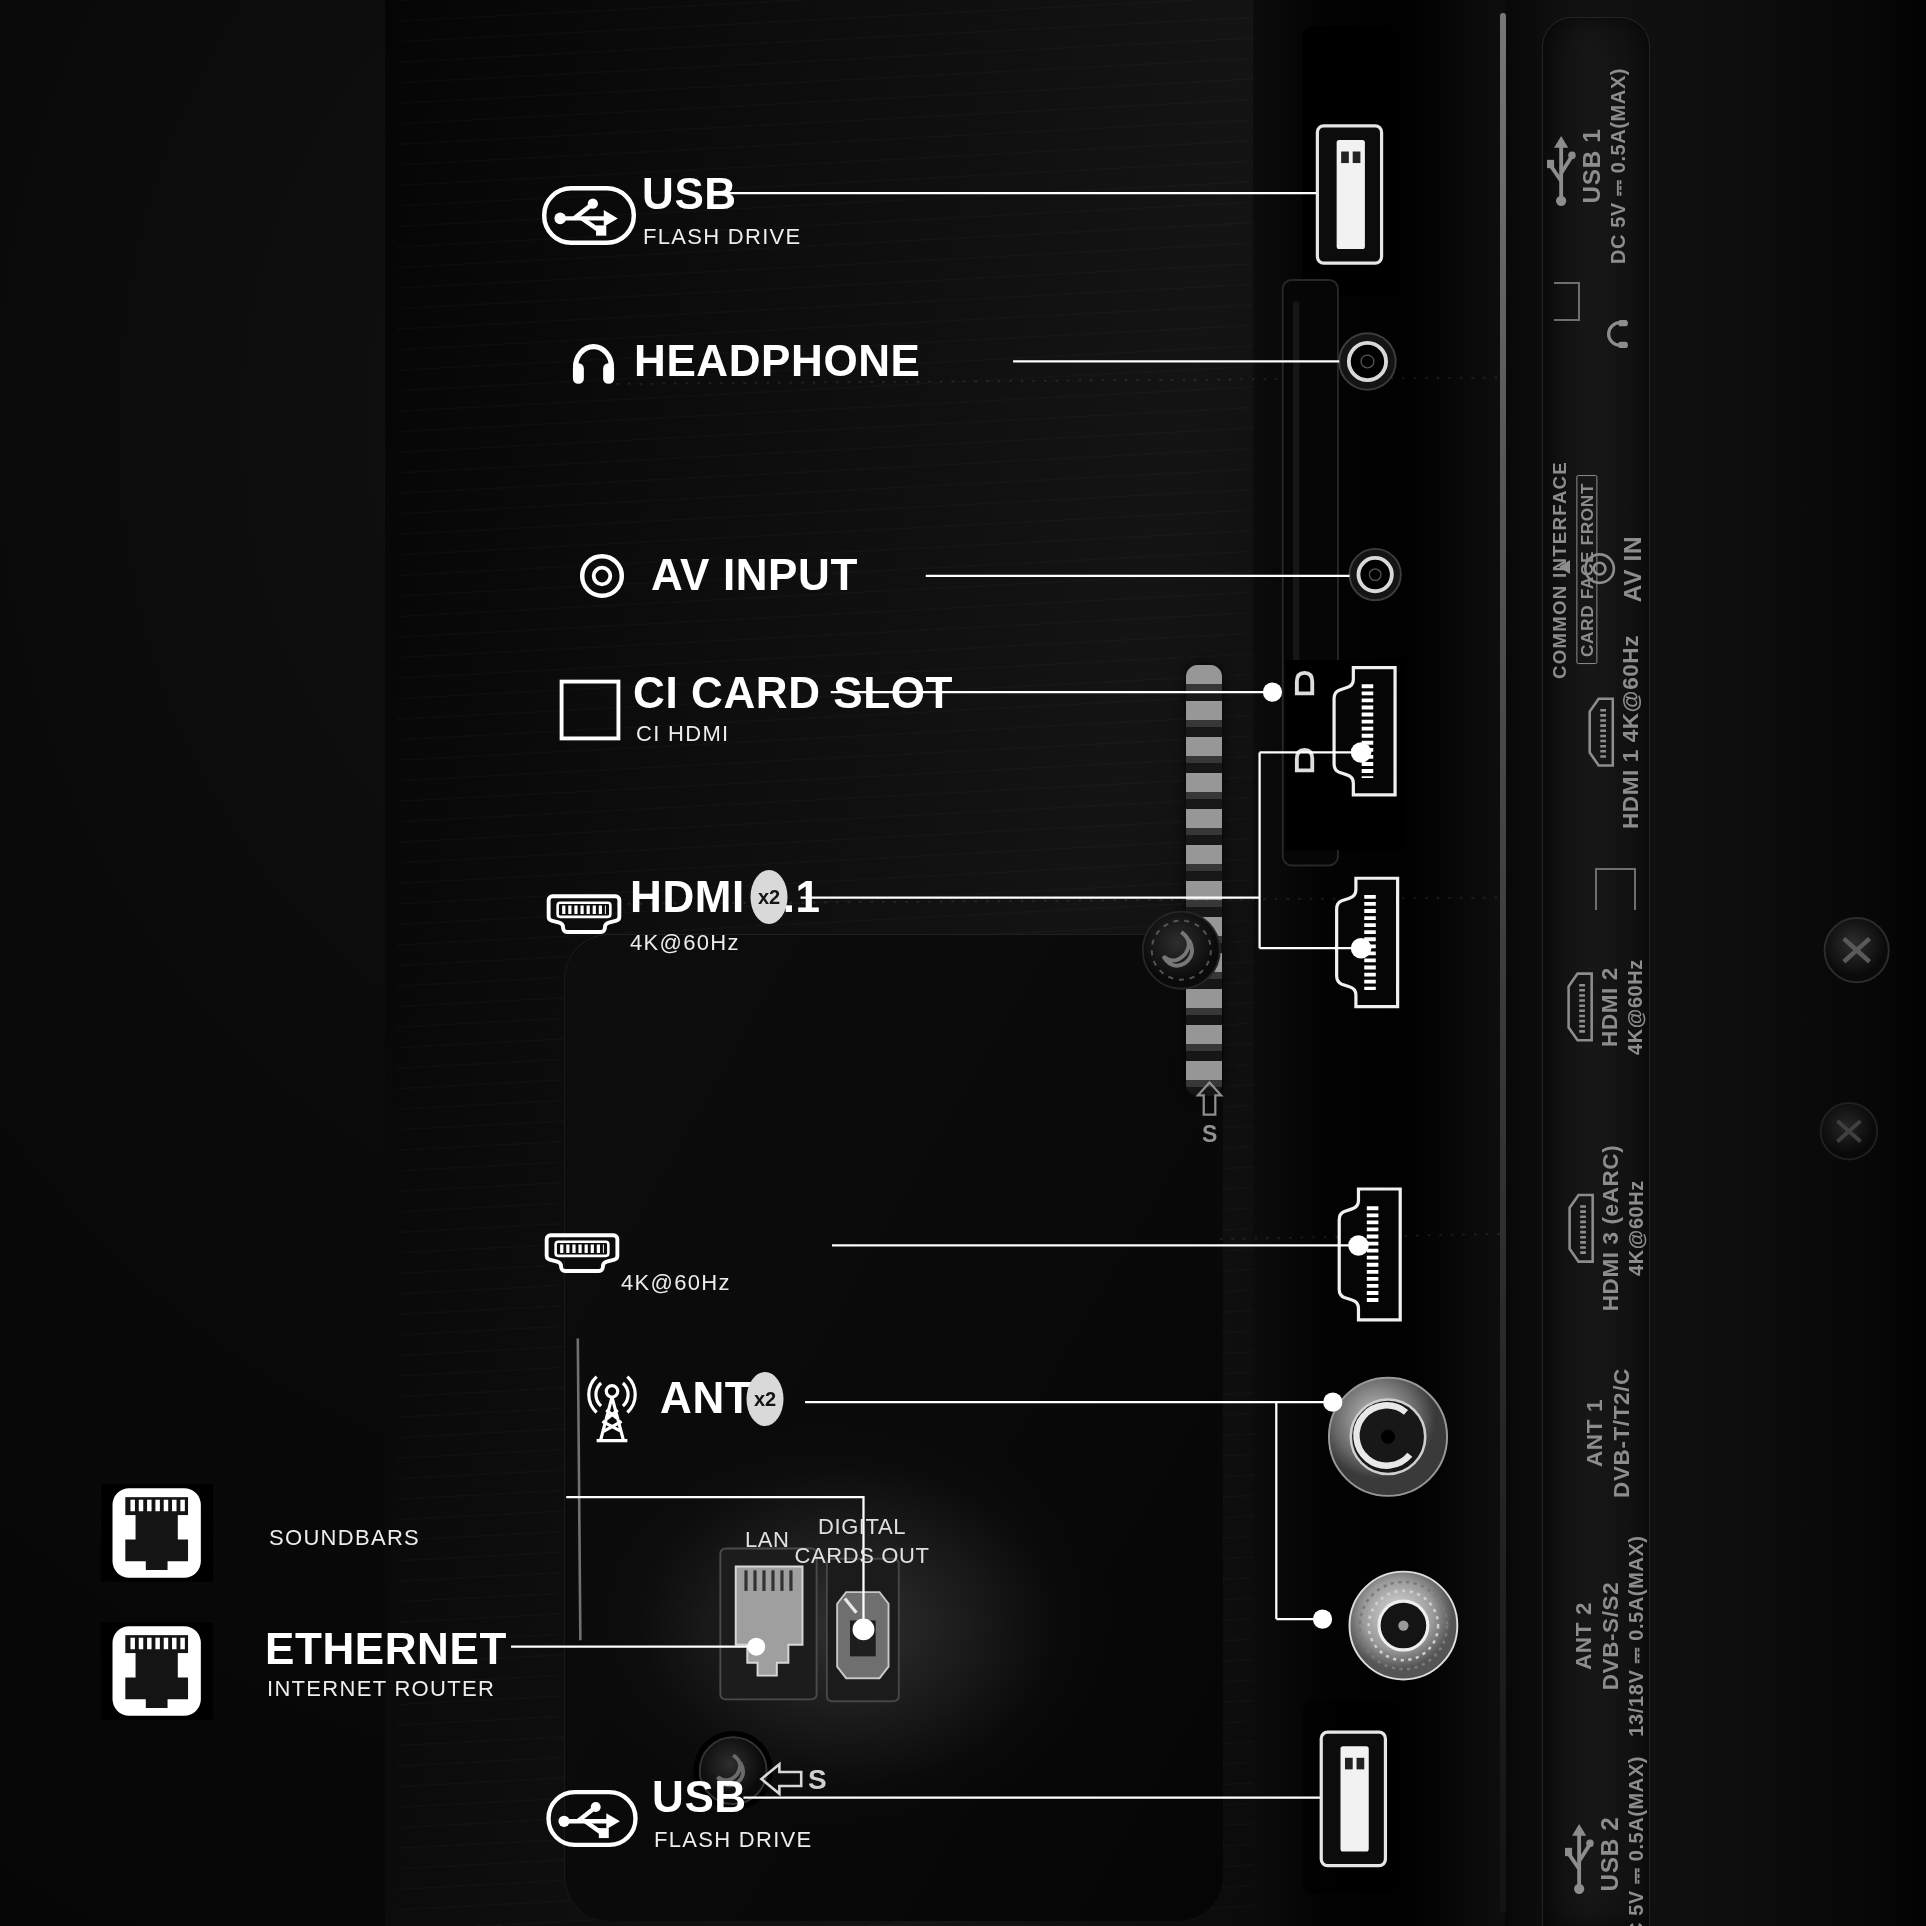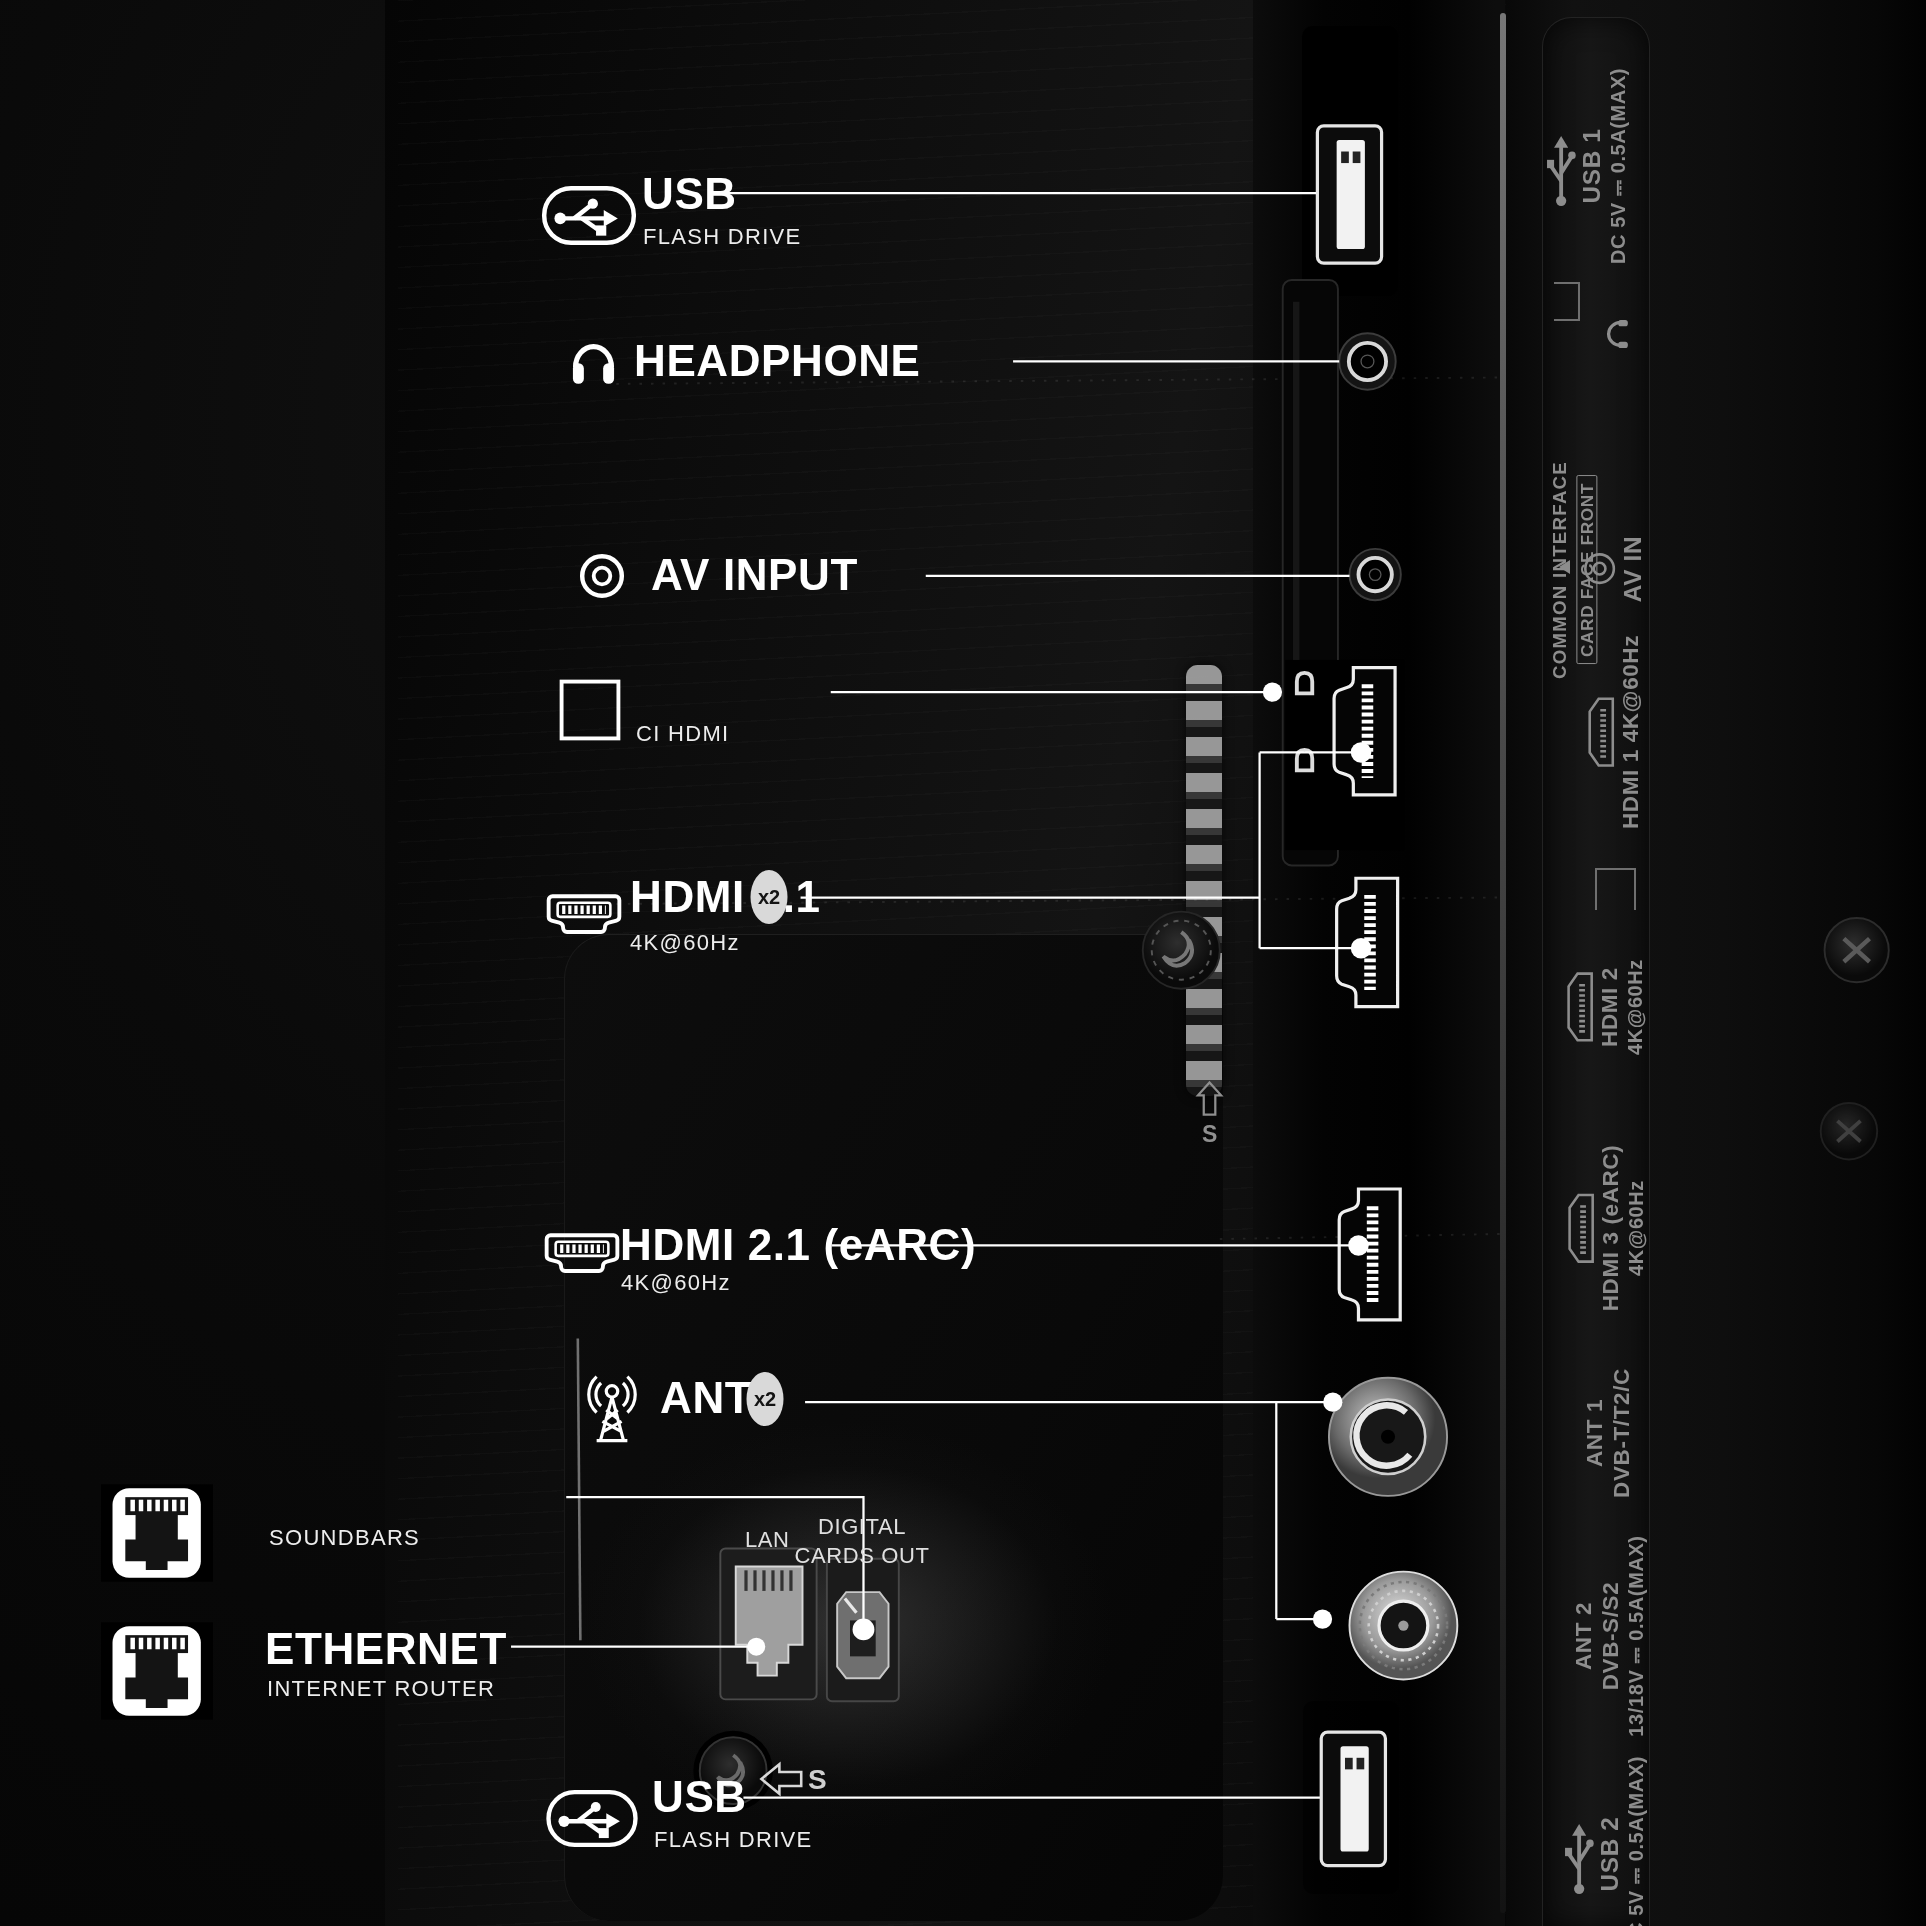--- a/index.html
+++ b/index.html
@@ -328,27 +328,27 @@
     </g>
   </svg>
 
   <div class="t1" style="left:642px;top:194px">USB</div>
   <div class="t2" style="left:643px;top:237px">FLASH DRIVE</div>
 
   <div class="t1" style="left:634px;top:361px">HEADPHONE</div>
 
   <div class="t1" style="left:651px;top:575px">AV INPUT</div>
 
+  <div class="t1" style="left:633px;top:693px">CI CARD SLOT</div>
   <div class="t2" style="left:636px;top:734px">CI HDMI</div>
 
   <div class="t1" style="left:630px;top:897px">HDMI 2.1</div>
   <div class="badge" style="left:769px;top:897px">x2</div>
   <div class="t2" style="left:630px;top:943px">4K@60Hz</div>
 
-  <div class="t1" style="left:620px;top:1245px">HDMI 2.1 (eARC)</div>
   <div class="t2" style="left:621px;top:1283px">4K@60Hz</div>
 
   <div class="t1" style="left:660px;top:1398px">ANT</div>
   <div class="badge" style="left:765px;top:1399px">x2</div>
 
   <div class="t2" style="left:269px;top:1538px">SOUNDBARS</div>
 
   <div class="t1" style="left:265px;top:1649px">ETHERNET</div>
   <div class="t2" style="left:267px;top:1689px">INTERNET ROUTER</div>
 

